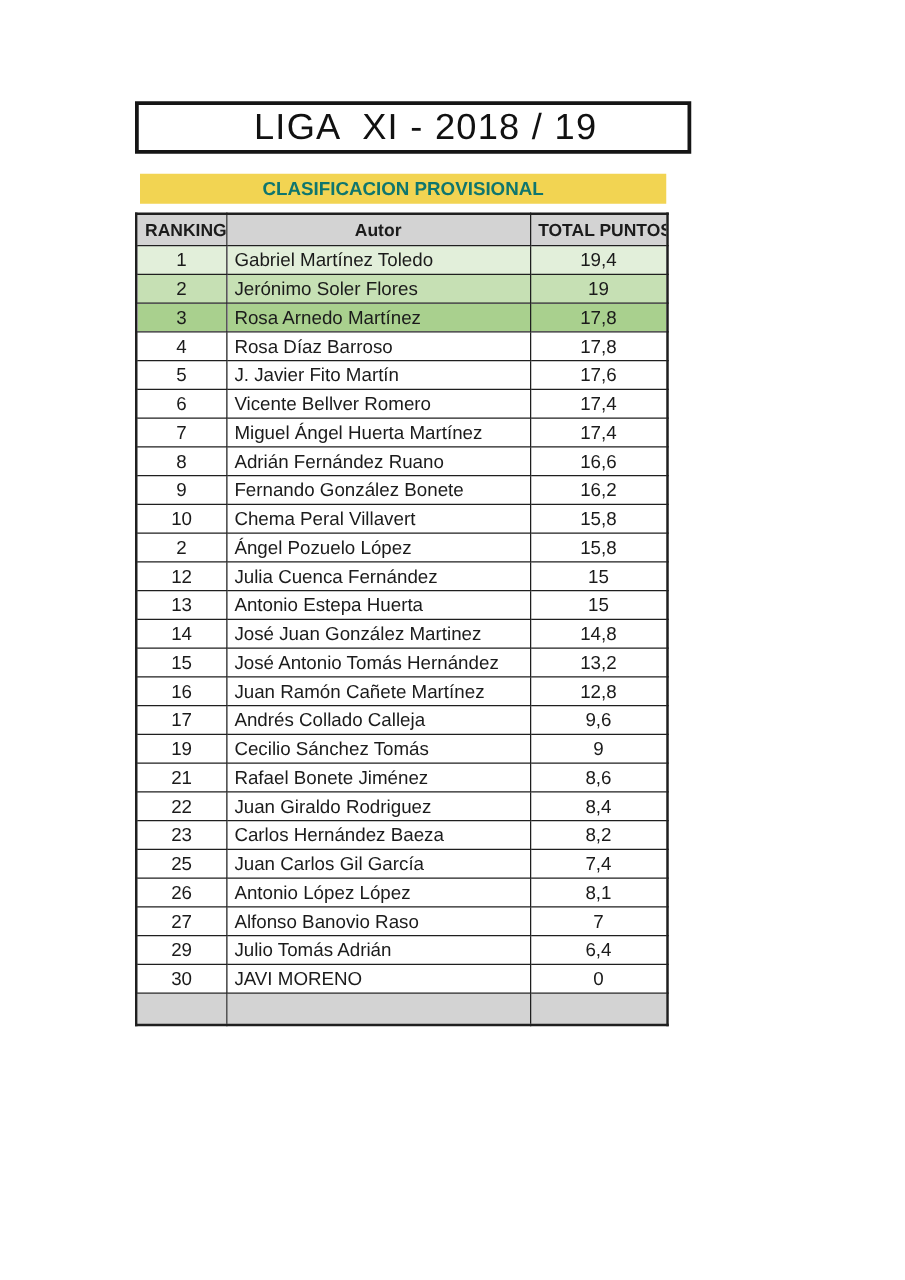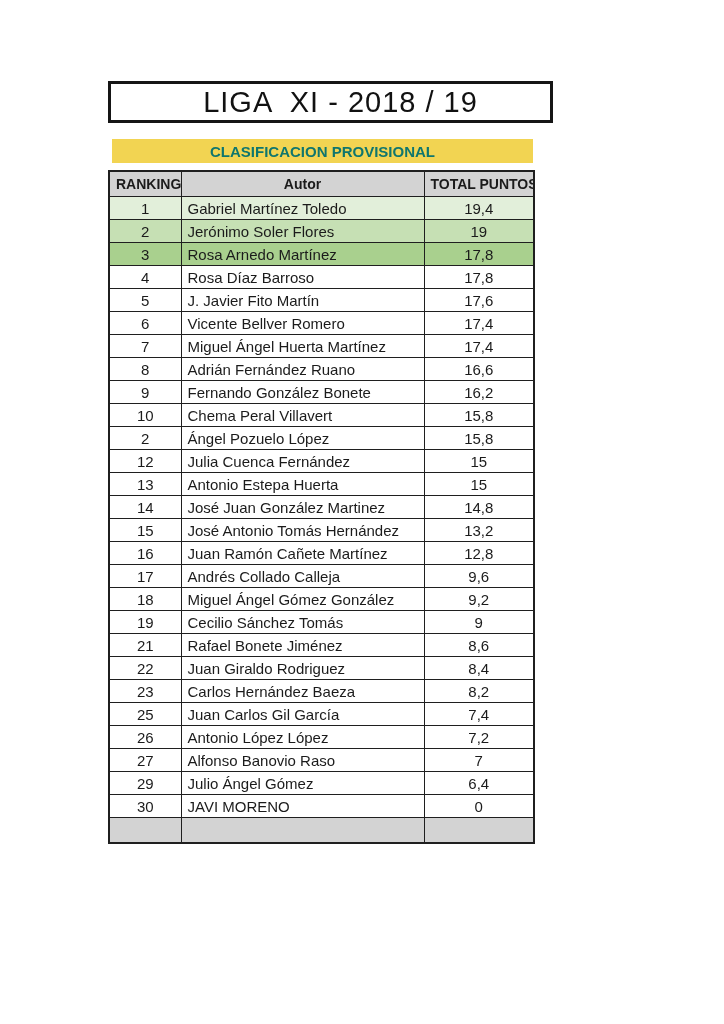--- a/index.html
+++ b/index.html
@@ -178,25 +178,20 @@
           <td class="rank-cell">16</td>
           <td class="autor-cell">Juan Ramón Cañete Martínez</td>
           <td class="puntos-cell">12,8</td>
         </tr>
         <tr>
           <td class="rank-cell">17</td>
           <td class="autor-cell">Andrés Collado Calleja</td>
           <td class="puntos-cell">9,6</td>
         </tr>
         <tr>
-          <td class="rank-cell">18</td>
-          <td class="autor-cell">Miguel Ángel Gómez González</td>
-          <td class="puntos-cell">9,2</td>
-        </tr>
-        <tr>
           <td class="rank-cell">19</td>
           <td class="autor-cell">Cecilio Sánchez Tomás</td>
           <td class="puntos-cell">9</td>
         </tr>
         <tr>
           <td class="rank-cell">21</td>
           <td class="autor-cell">Rafael Bonete Jiménez</td>
           <td class="puntos-cell">8,6</td>
         </tr>
         <tr>
@@ -210,30 +205,30 @@
           <td class="puntos-cell">8,2</td>
         </tr>
         <tr>
           <td class="rank-cell">25</td>
           <td class="autor-cell">Juan Carlos Gil García</td>
           <td class="puntos-cell">7,4</td>
         </tr>
         <tr>
           <td class="rank-cell">26</td>
           <td class="autor-cell">Antonio López López</td>
-          <td class="puntos-cell">7,2</td>
+          <td class="puntos-cell">8,1</td>
         </tr>
         <tr>
           <td class="rank-cell">27</td>
           <td class="autor-cell">Alfonso Banovio Raso</td>
           <td class="puntos-cell">7</td>
         </tr>
         <tr>
           <td class="rank-cell">29</td>
-          <td class="autor-cell">Julio Ángel Gómez</td>
+          <td class="autor-cell">Julio Tomás Adrián</td>
           <td class="puntos-cell">6,4</td>
         </tr>
         <tr>
           <td class="rank-cell">30</td>
           <td class="autor-cell">JAVI MORENO</td>
           <td class="puntos-cell">0</td>
         </tr>
         <tr class="empty">
           <td class="rank-cell"></td>
           <td class="autor-cell"></td>

